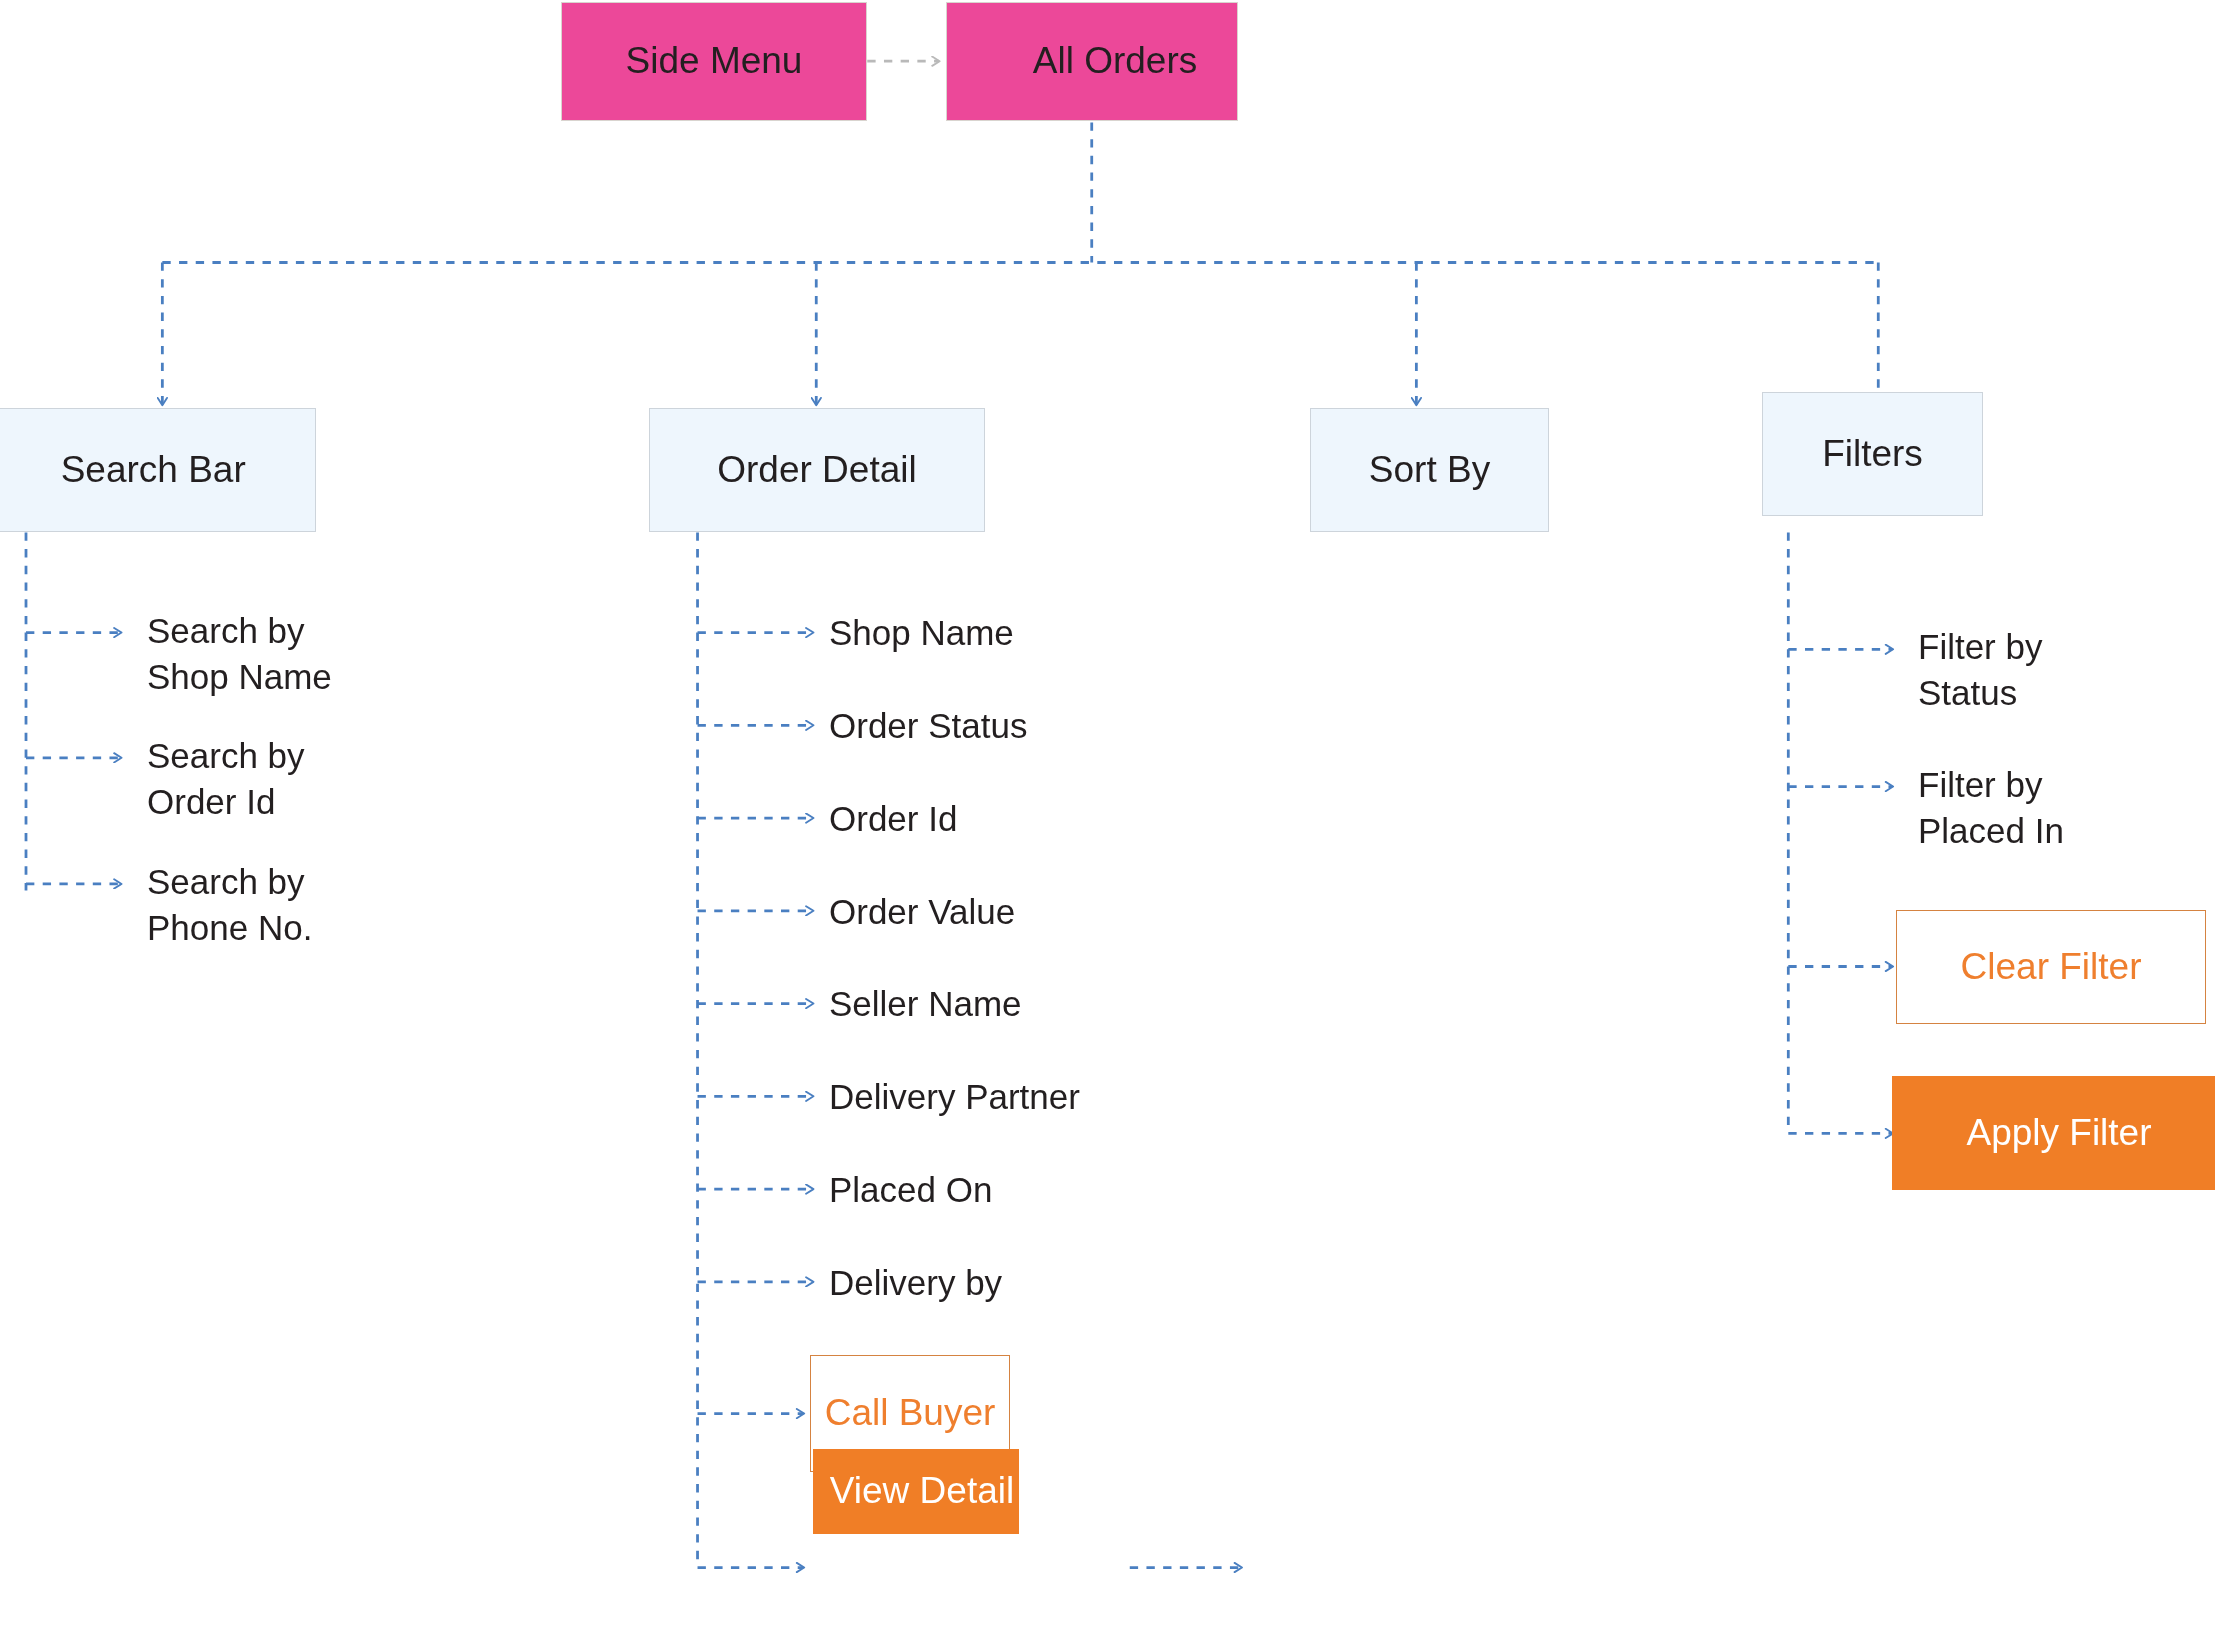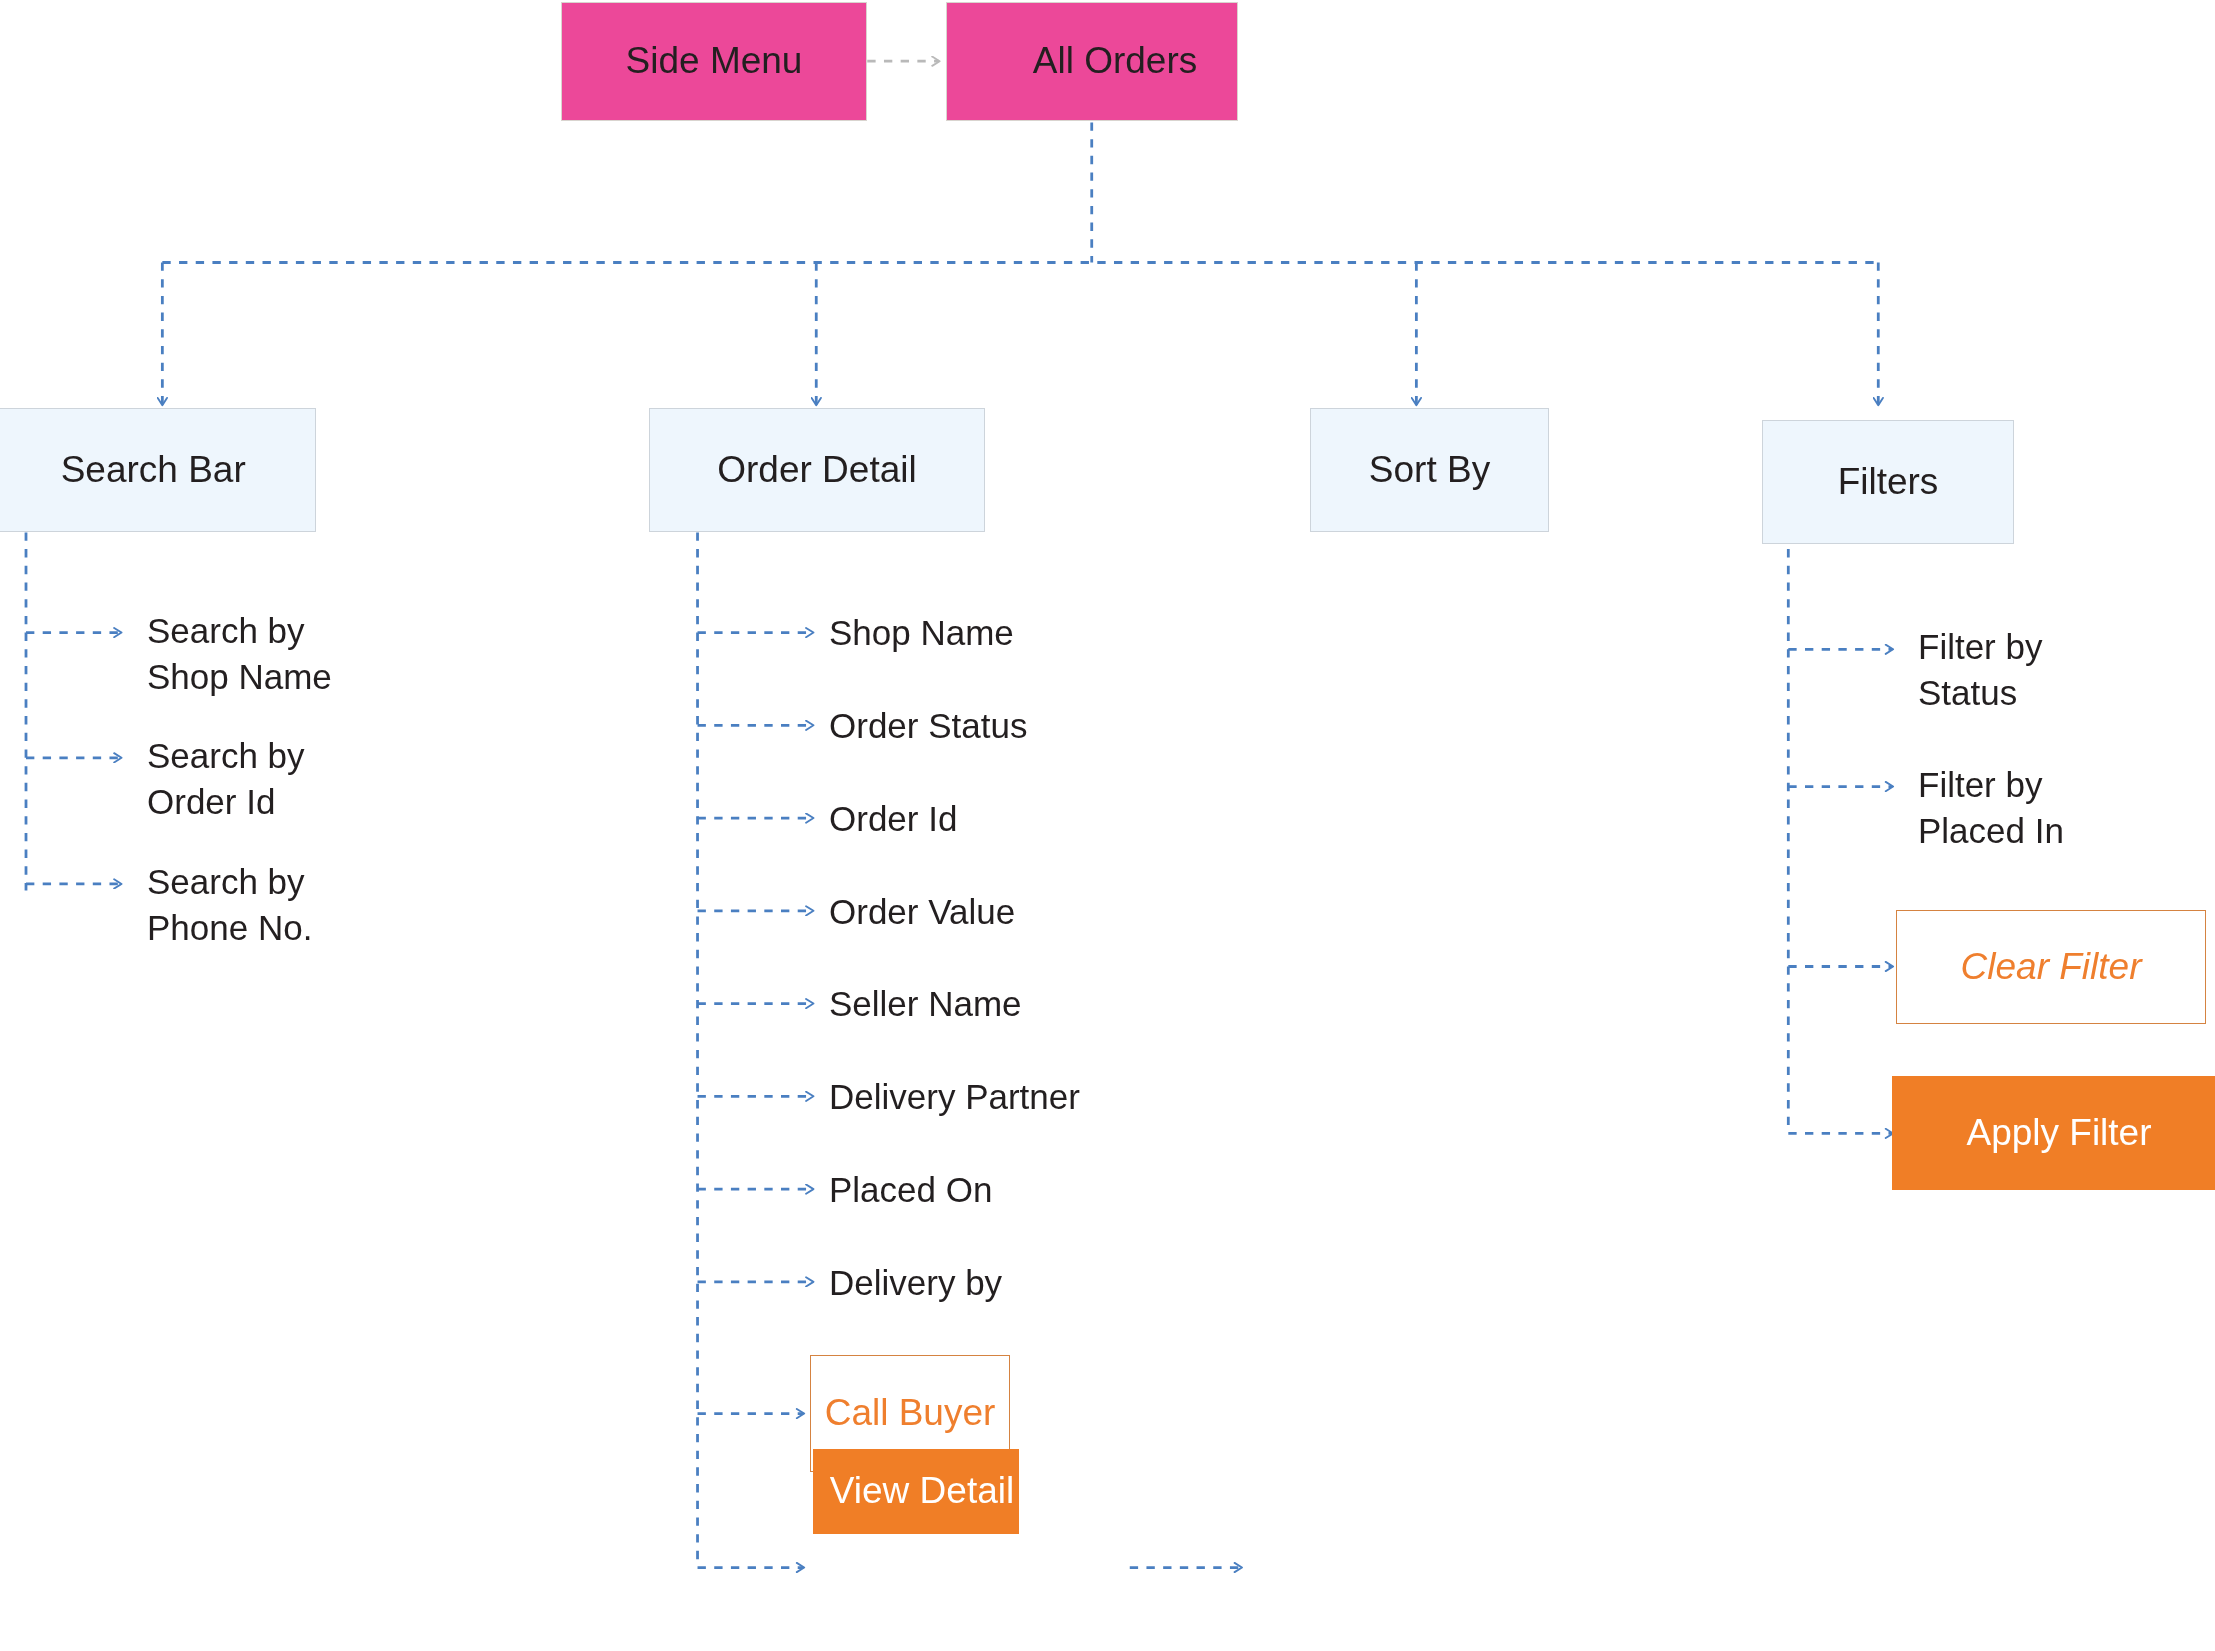--- a/index.html
+++ b/index.html
@@ -89,21 +89,21 @@
   </div>
 
   <div class="node node-blue" style="left:649px;top:408px;width:336px;height:124px;">
     <span>Order Detail</span>
   </div>
 
   <div class="node node-blue" style="left:1298px;top:408px;width:239px;height:124px;margin-left:12px;">
     <span>Sort By</span>
   </div>
 
-  <div class="node node-blue" style="left:1762px;top:420px;width:252px;height:124px;text-align:right;">
+  <div class="node node-blue" style="left:1762px;top:392px;width:221px;height:124px;text-align:right;">
     <span>Filters</span>
   </div>
 
   <div class="leaf" style="left:147px;top:608px;width:278px;">Search by
 Shop Name</div>
   <div class="leaf" style="left:147px;top:733px;width:278px;">Search by
 Order Id</div>
   <div class="leaf" style="left:147px;top:859px;width:278px;">Search by
 Phone No.</div>
 
@@ -123,21 +123,21 @@
   <div class="node btn-solid" style="left:813px;top:1449px;width:206px;height:85px;padding-left:12px;">
     <span>View Detail</span>
   </div>
 
 
   <div class="leaf" style="left:1918px;top:624px;width:315px;">Filter by
 Status</div>
   <div class="leaf" style="left:1918px;top:762px;width:315px;">Filter by
 Placed In</div>
 
-  <div class="node btn-outline" style="left:1896px;top:910px;width:310px;height:114px;font-style:italic;">
+  <div class="node btn-outline" style="left:1896px;top:910px;width:310px;height:114px;">
     <span>Clear Filter</span>
   </div>
 
   <div class="node btn-solid" style="left:1892px;top:1076px;width:334px;height:114px;">
     <span>Apply Filter</span>
   </div>
 
 </div>
 
 

